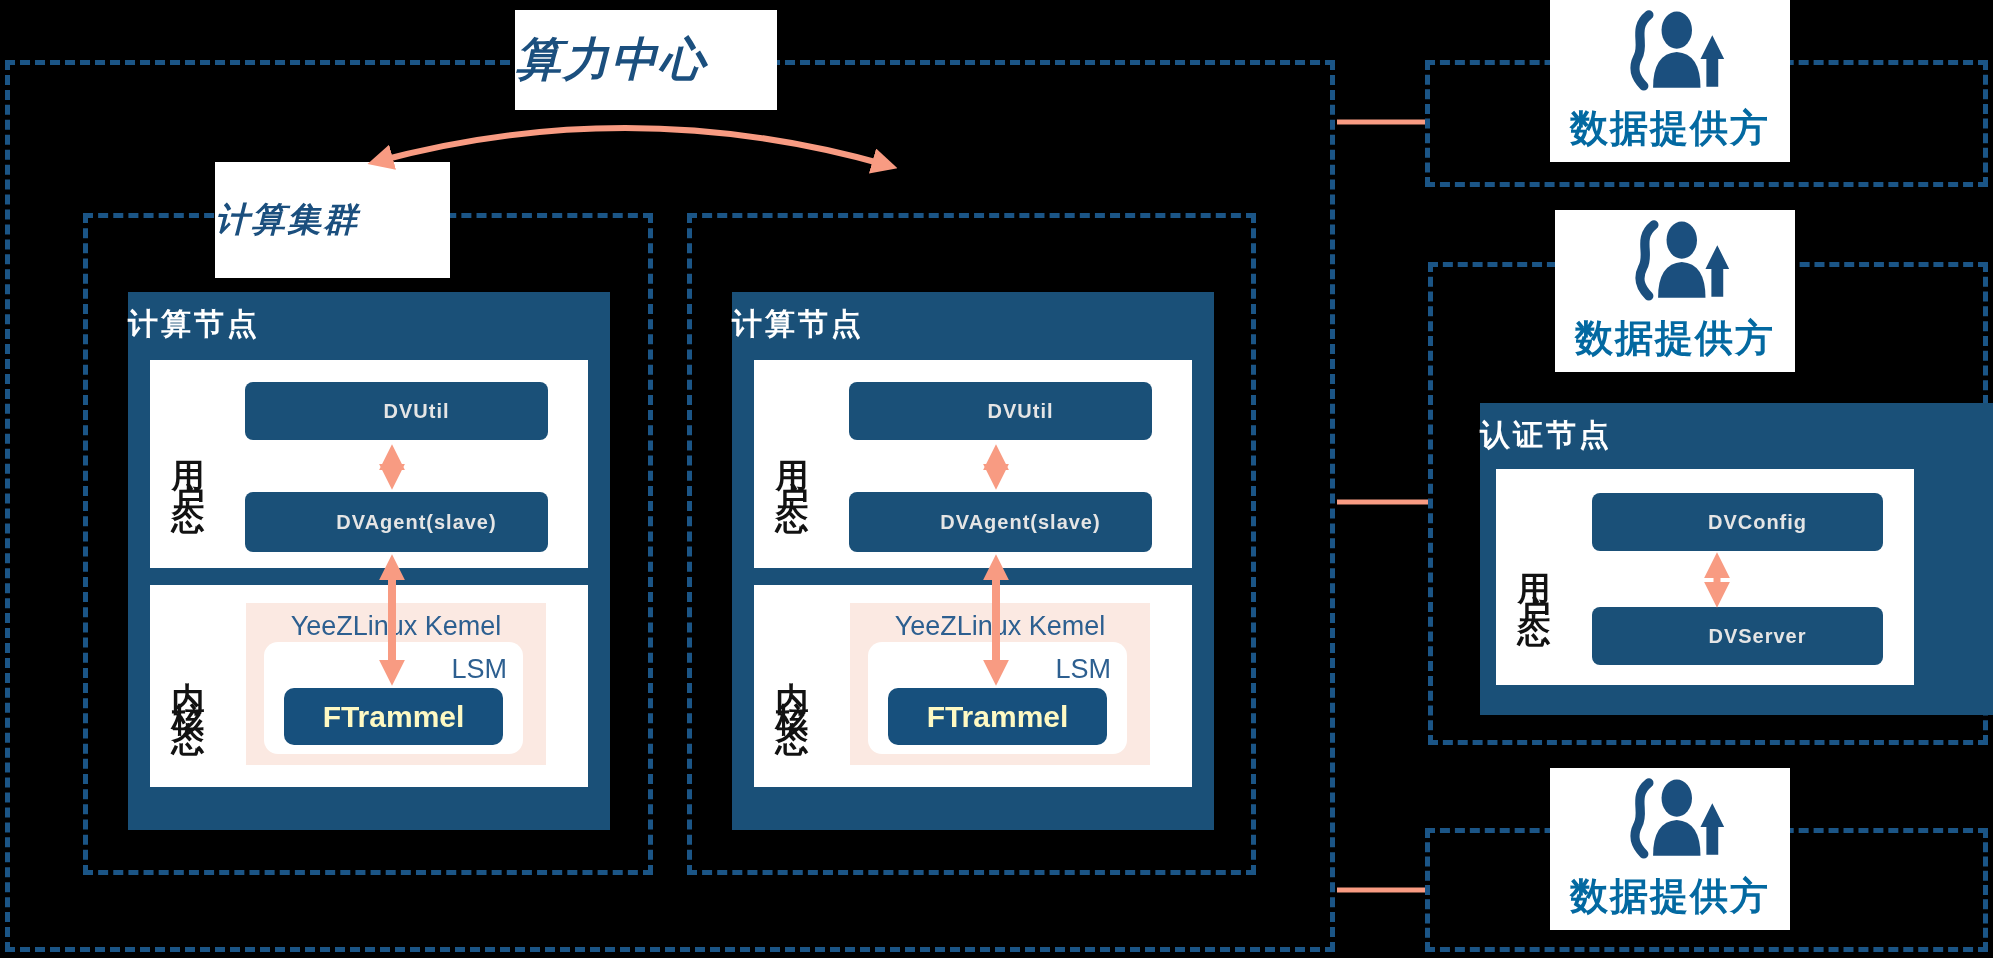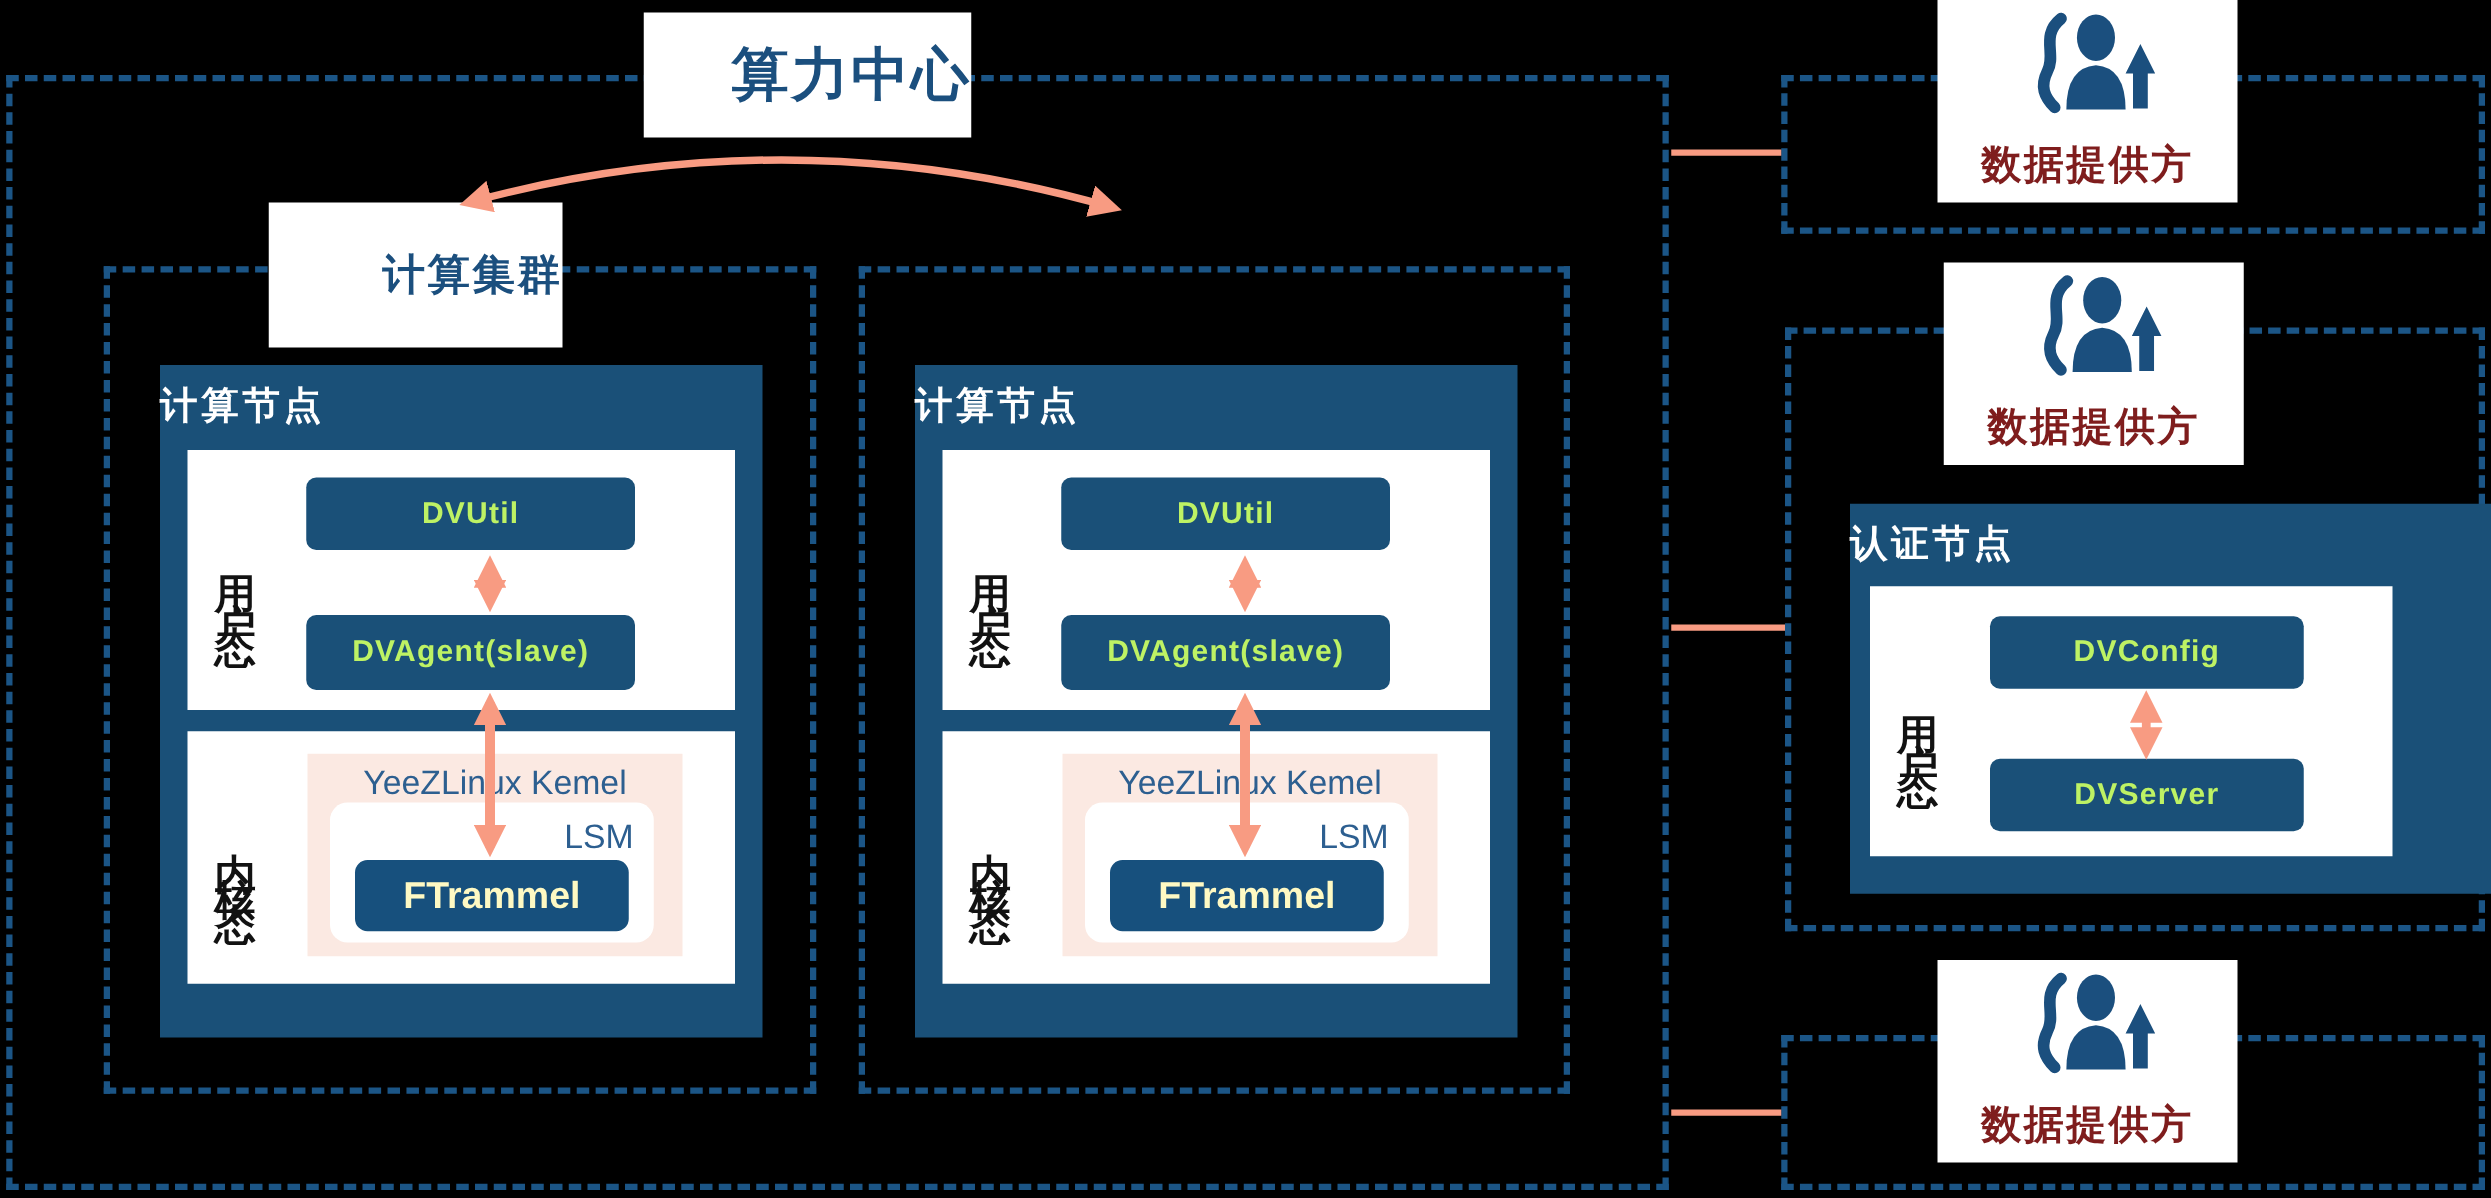--- a/index.html
+++ b/index.html
@@ -4,54 +4,54 @@
 <style>
   html,body{margin:0;padding:0;background:#000;}
   .page{
     position:relative;width:1993px;height:958px;background:#000;
     font-family:"Liberation Sans","DejaVu Sans",sans-serif;overflow:hidden;
   }
   
   .dashed-box{position:absolute;border:5px dashed #1B5586;box-sizing:border-box;z-index:1;}
   
   .card{position:absolute;background:#ffffff;z-index:10;}
-  .title-card{display:flex;align-items:center;justify-content:flex-end;}
+  .title-card{display:flex;align-items:center;justify-content:flex-start;font-style:italic;}
   .main-title{font-size:46px;font-weight:bold;color:#1B4F7E;letter-spacing:2px;}
   .cluster-title{font-size:34px;font-weight:bold;color:#1B4F7E;letter-spacing:2px;}
   
   .node{position:absolute;background:#1A5078;z-index:10;}
   .node-header{position:absolute;top:12px;left:0;width:100%;
     font-size:30px;font-weight:bold;color:#ffffff;letter-spacing:3px;}
   .panel{position:absolute;background:#ffffff;}
   .v-label{
     position:absolute;left:22px;top:50%;transform:translateY(-50%);
     writing-mode:vertical-lr;text-orientation:upright;letter-spacing:20px;
     font-size:33px;font-weight:600;color:#121212;line-height:1;
   }
   .app-box{
     position:absolute;background:#1A5078;border-radius:8px;
     display:flex;align-items:center;justify-content:center;
-    color:#bef264;font-size:24px;font-weight:600;letter-spacing:1px;
+    color:#e5e5e5;font-size:20px;font-weight:600;letter-spacing:1px;padding-left:40px;
   }
   .pink-box{position:absolute;background:#FBE9E2;}
   .kernel-name{position:absolute;top:8px;left:0;width:100%;text-align:center;
     font-size:27px;color:#2D5F90;}
   .lsm-box{position:absolute;background:#ffffff;border-radius:14px;}
   .lsm-label{position:absolute;top:12px;right:16px;font-size:27px;color:#2D5F90;}
   .module-box{
     position:absolute;background:#17507D;border-radius:10px;
     display:flex;align-items:center;justify-content:center;
     color:#fef9c3;font-size:30px;font-weight:bold;
   }
   
   .provider-card{
     display:flex;flex-direction:column;align-items:center;justify-content:space-between;
     padding:6px 0 8px 0;box-sizing:border-box;
   }
-  .provider-label{font-size:32px;font-weight:bold;color:#7f1d1d;letter-spacing:2px;}
+  .provider-label{font-size:38px;font-weight:bold;color:#0369a1;letter-spacing:2px;}
   .arrow-layer{position:absolute;left:0;top:0;z-index:50;pointer-events:none;}
 </style>
 </head>
 <body>
 
 <div class="page">
 
   <div class="dashed-box" style="left:5px;top:60px;width:1330px;height:892px;"></div>
 
   <div class="card title-card" style="left:515px;top:10px;width:262px;height:100px;">

